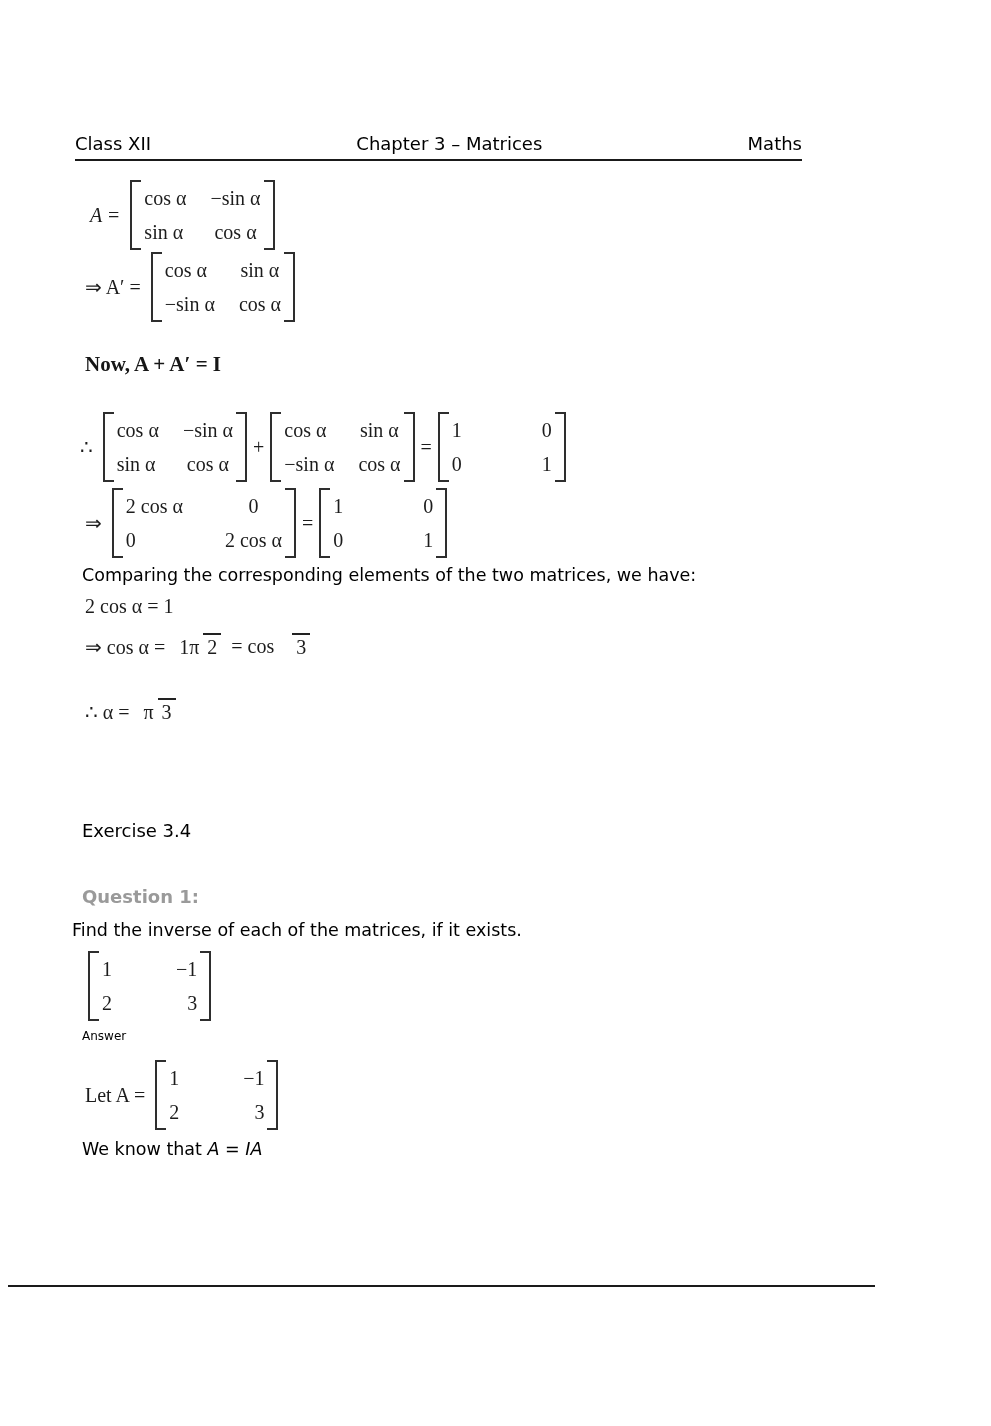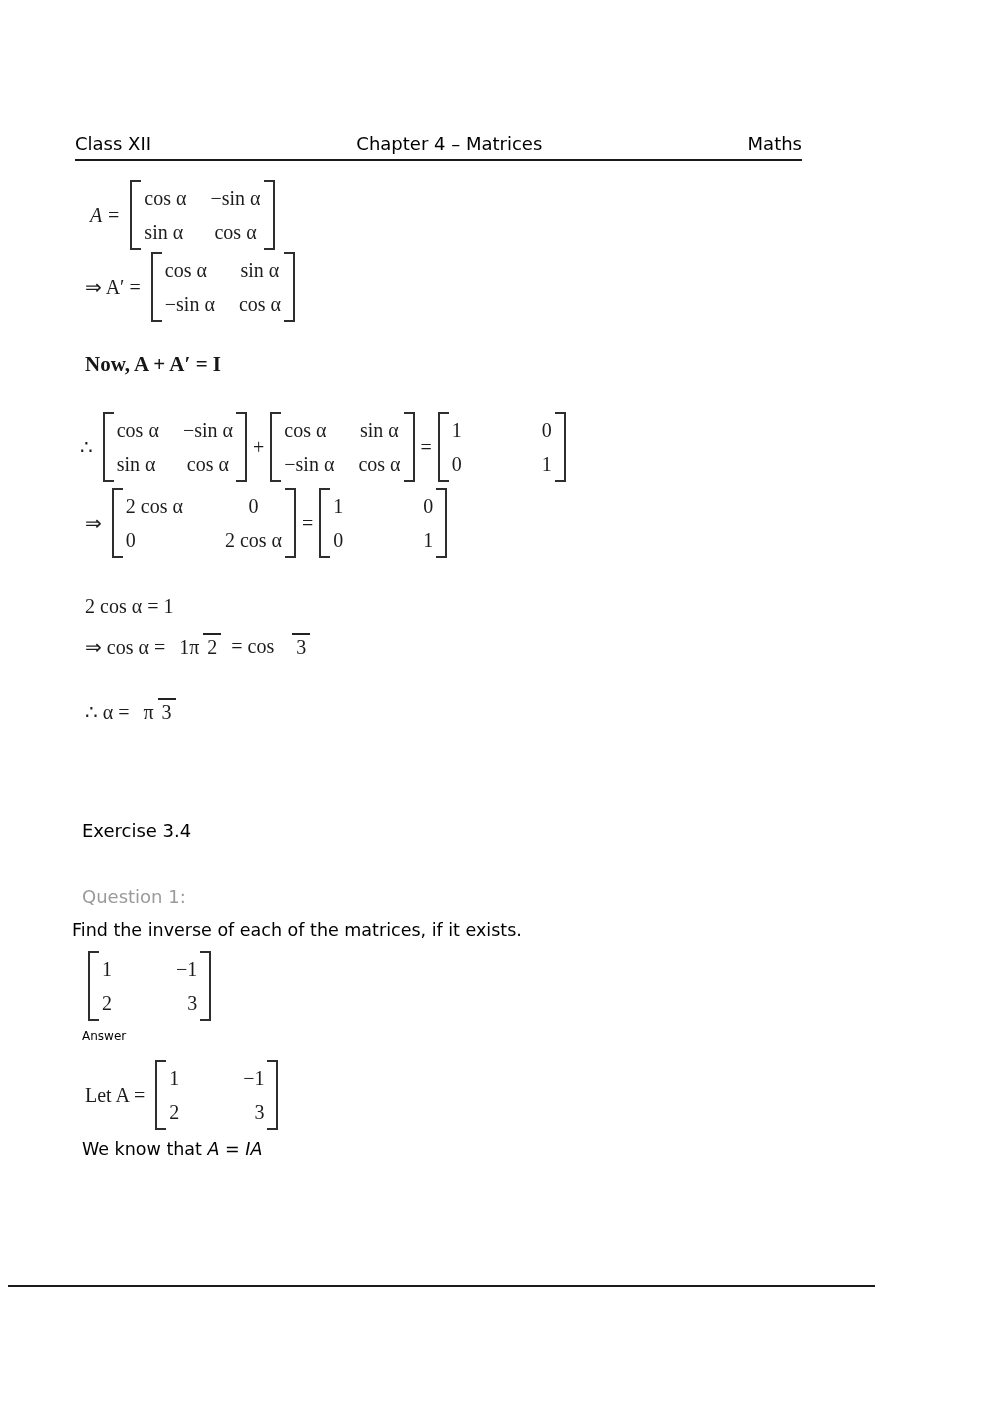--- a/index.html
+++ b/index.html
@@ -66,31 +66,31 @@
   .frac {
     display:inline-flex; align-items:center;
     vertical-align:middle; min-width:26px;
   }
   .frac .num { padding:0 4px; min-height:1.1em; line-height:1.1; }
   .frac .den { border-top:2px solid #222; padding:0 4px; line-height:1.25; align-self:stretch; text-align:center; }
 
   
   .txt  { position:absolute; font-size:17.5px; color:#000; }
   .serif-line { position:absolute; font-family:"Liberation Serif", serif; font-size:21px; color:#161616; }
-  .q-label { font-weight:normal; }
+  .q-label { font-weight:bold; }
   .it { font-style:italic; }
 </style>
 </head>
 <body>
 
 <div class="page">
 
   <div class="header">
     <span>Class XII</span>
-    <span>Chapter 4 – Matrices</span>
+    <span>Chapter 3 – Matrices</span>
     <span>Maths</span>
   </div>
 
   <div class="eq" style="left:90px; top:180px;">
     <span class="it">A =</span>
     <span class="mat">
       <span class="c1">cos α</span>
       <span class="c2">−sin α</span>
       <span class="c1">sin α</span>
       <span class="c2">cos α</span>
@@ -143,20 +143,21 @@
     </span>
     <span style="margin:0 -4px;">=</span>
     <span class="mat gap-wide">
       <span class="c1">1</span>
       <span class="c2">0</span>
       <span class="c1">0</span>
       <span class="c2">1</span>
     </span>
   </div>
 
+  <div class="txt" style="left:82px; top:565px;">Comparing the corresponding elements of the two matrices, we have:</div>
 
   <div class="eq" style="left:85px; top:595px;">
     <span>2 cos α = 1</span>
   </div>
 
   <div class="eq" style="left:85px; top:633px;">
     <span>⇒ cos α =</span>
     <span class="frac">
       <span class="num">1π</span>
       <span class="den">2</span>

